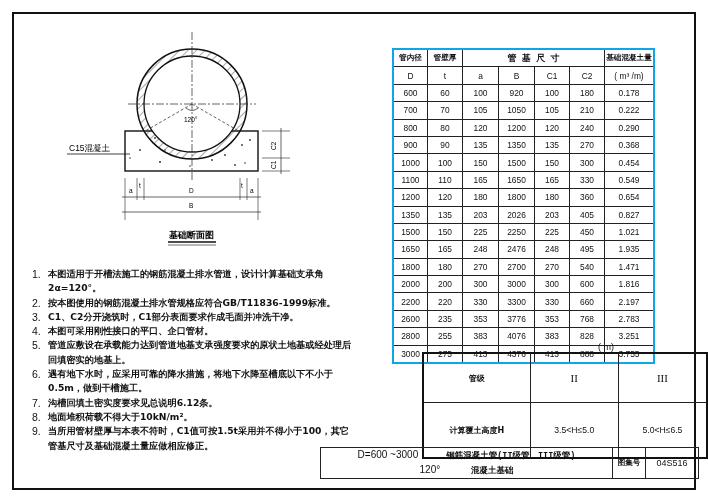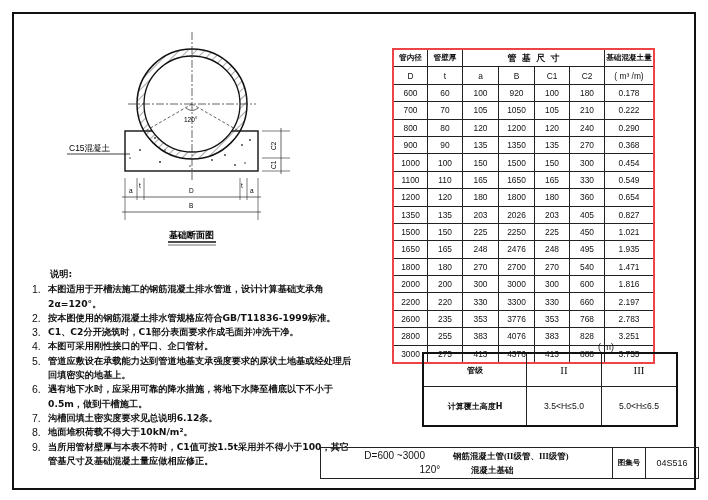--- a/index.html
+++ b/index.html
@@ -10,32 +10,32 @@
     .drawing { position: absolute; left: 0; top: 0; }
     .notes { position: absolute; left: 32px; top: 267px; width: 320px; font-size: 9.2px; line-height: 14.3px; }
     .notes .title { padding-left: 18px; font-weight: bold; margin-bottom: 1px; }
     .note { display: flex; }
     .note .num { width: 16px; flex: none; font-family: "Liberation Sans", sans-serif; font-size: 10.5px; }
     .note .txt { flex: 1; font-weight: bold; }
     table { border-collapse: collapse; }
     .spec { position: absolute; left: 392px; top: 48px; font-size: 8.4px; font-family: "Liberation Sans", sans-serif; }
     .spec td, .spec th { border: 1px solid #222; text-align: center; padding: 0; height: 16.4px; font-weight: normal; }
     .spec th { font-weight: bold; font-family: "DejaVu Sans", sans-serif; font-size: 7.6px; }
-    .spec { border: 2px solid #ef4444; }
+    .spec { border: 2px solid #0ea5e9; }
     .c0 { width: 33px; } .c1 { width: 34px; margin-top: 21px; } .c2 { width: 35px; } .c3 { width: 35px; }
     .c4 { width: 34px; } .c5 { width: 34px; } .c6 { width: 48px; }
     .unit-m { position: absolute; left: 598px; top: 342px; font-size: 9px; font-family: "Liberation Sans", sans-serif; }
     .grade { position: absolute; left: 422px; top: 352px; font-size: 8.6px; border: 2px solid #111; }
-    .grade td { border: 1px solid #222; text-align: center; height: 16px; padding: 8px; font-family: "Liberation Sans", sans-serif; }
+    .grade td { border: 1px solid #222; text-align: center; height: 16px; padding: 16px; font-family: "Liberation Sans", sans-serif; }
     .grade .cn { font-weight: bold; font-family: "DejaVu Sans", sans-serif; font-size: 8px; }
     .grade .roman { font-family: "Liberation Serif", serif; font-size: 11px; }
     .titleblock { position: absolute; left: 320px; top: 447px; border: 1px solid #222; border-bottom: none; font-size: 8px; }
     .titleblock td { border: 1px solid #222; text-align: center; padding: 0; }
     .tb-title { height: 30px; font-size: 10px; line-height: 13px; font-family: "Liberation Sans", sans-serif; }
-    .tb-title .bold { font-family: Liberation Serif, serif; font-weight: bold; font-size: 8.5px; padding-left: 28px; }
+    .tb-title .bold { font-family: Liberation Mono, monospace; font-weight: bold; font-size: 8.5px; padding-left: 28px; }
     .tb-row td { height: 14px; font-weight: bold; font-size: 7.5px; }
     .sig { font-family: "DejaVu Serif", serif; font-style: italic; font-weight: normal !important; font-size: 9px !important; }
     .num-cell { font-family: "Liberation Sans", sans-serif; font-weight: normal !important; font-size: 9px !important; }
   </style>
 </head>
 <body>
 
 <div class="frame"></div>
 
 <svg class="drawing" width="330" height="260" viewBox="0 0 330 260">
@@ -104,21 +104,20 @@
     <text x="241" y="188">t</text>
     <text x="250" y="193">a</text>
     <text x="189" y="208">B</text>
   </g>
   <text x="169" y="238" font-size="9" font-weight="bold" font-family="DejaVu Sans, sans-serif">基础断面图</text>
   <line x1="168" y1="242" x2="216" y2="242" stroke="#111" stroke-width="1.6"></line>
   <line x1="168" y1="245" x2="216" y2="245" stroke="#111" stroke-width="0.6"></line>
 </svg>
 
 <div class="notes">
-  <div class="title">说明:</div>
   <div class="note">
       <span class="num">1.</span>
       <span class="txt">本图适用于开槽法施工的钢筋混凝土排水管道，设计计算基础支承角2α=120°。</span>
     </div>
   <div class="note">
       <span class="num">2.</span>
       <span class="txt">按本图使用的钢筋混凝土排水管规格应符合GB/T11836-1999标准。</span>
     </div>
   <div class="note">
       <span class="num">3.</span>

